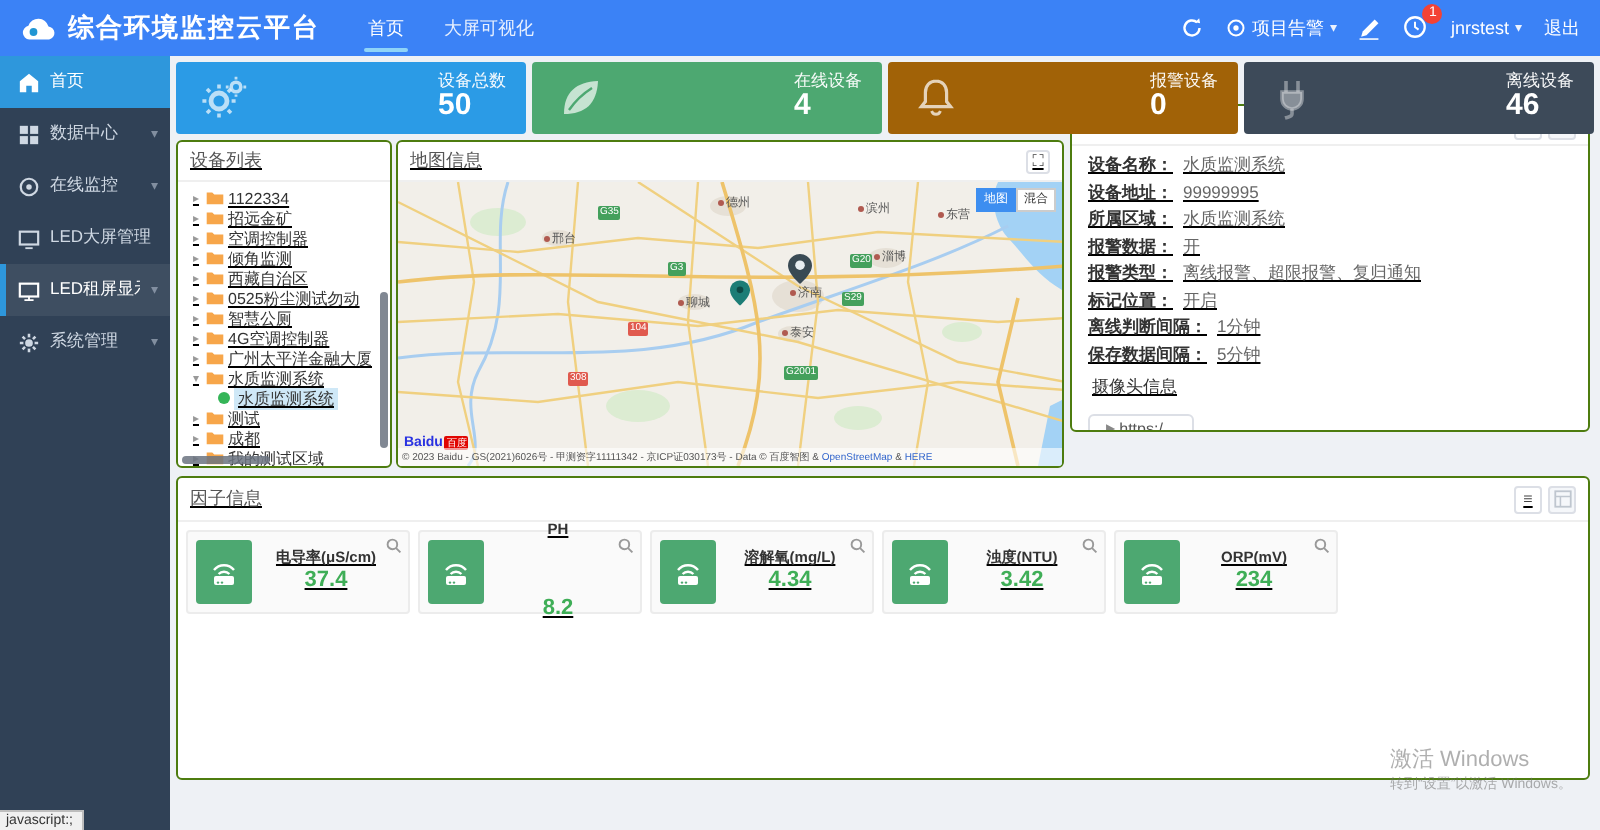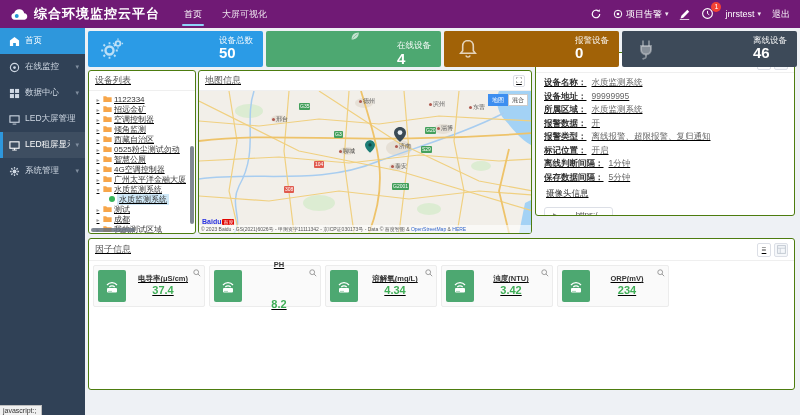--- a/index.html
+++ b/index.html
@@ -1,20 +1,20 @@
 <!DOCTYPE html>
 <html><head>
 <meta charset="utf-8">
 <style>
   * { margin:0; padding:0; box-sizing:border-box; }
   body { font-family:"Liberation Sans","DejaVu Sans",sans-serif; }
   .screen { position:relative; width:800px; height:415px; background:#eef1f5; overflow:hidden; }
 
   
-  .header { position:absolute; left:0; top:0; width:800px; height:28px; background:#701a75; display:flex; align-items:center; color:#fff; z-index:30; }
+  .header { position:absolute; left:0; top:0; width:800px; height:28px; background:#3b82f6; display:flex; align-items:center; color:#fff; z-index:30; }
   .logo-wrap { display:flex; align-items:center; gap:6px; padding-left:10px; }
   .app-title { font-size:13px; font-weight:bold; letter-spacing:1px; }
   .nav-tabs { display:flex; margin-left:14px; height:28px; }
   .nav-tab { position:relative; font-size:9px; padding:0 10px; line-height:28px; color:rgba(255,255,255,.88); cursor:pointer; }
   .nav-tab.active { color:#fff; }
   .nav-tab.active::after { content:""; position:absolute; left:8px; right:8px; bottom:2px; height:2px; background:#8fd4f8; border-radius:1px; }
   .header-right { margin-left:auto; display:flex; align-items:center; gap:11px; padding-right:10px; font-size:9px; }
   .hicon { display:inline-flex; align-items:center; justify-content:center; }
   .alarm-dd, .user-dd { display:flex; align-items:center; gap:3px; cursor:pointer; }
   .caret { font-size:7px; opacity:.9; }
@@ -76,21 +76,21 @@
   .baidu-badge { font-size:5px; background:#e10601; color:#fff; padding:0 1px; border-radius:1px; }
   .pin { position:absolute; z-index:3; }
 
   
   .panel-info { left:535px; top:52px; width:260px; height:164px; }
   .info-body { padding:4px 8px 0 8px; }
   .info-field { display:flex; align-items:baseline; height:13.5px; font-size:8.5px; white-space:nowrap; overflow:hidden; }
   .if-label { font-weight:bold; color:#333; margin-right:5px; flex:none; }
   .if-value { color:#666; }
   .cam-title { font-size:8.5px; color:#333; margin:3px 0 3px 2px; }
-  .cam-btn { display:inline-flex; align-items:center; gap:18px; border:1px solid #dcdfe6; border-radius:3px; background:#fff; font-size:8px; color:#555; padding:2px 8px; cursor:pointer; }
+  .cam-btn { display:inline-flex; align-items:center; gap:2px; border:1px solid #dcdfe6; border-radius:3px; background:#fff; font-size:8px; color:#555; padding:2px 8px; cursor:pointer; }
   .play-ic { font-size:6px; color:#888; }
 
   
   .panel-factors { left:88px; top:238px; width:707px; height:152px; }
   .factor-row { display:flex; gap:4px; padding:4px; }
   .factor-card { position:relative; width:112px; height:42px; background:#fafafa; border:1px solid #ececec; border-radius:2px; display:flex; align-items:center; padding:4px; gap:0; }
   .f-icon-box { width:28px; height:32px; background:#4da871; border-radius:2px; display:flex; align-items:center; justify-content:center; flex:none; }
   .f-mid { flex:1; text-align:center; line-height:1.25; }
   .f-label { font-size:7.5px; font-weight:bold; color:#333; white-space:nowrap; }
   .f-value { font-size:11px; font-weight:bold; }
@@ -153,34 +153,34 @@
 
   <div class="sidebar">
     <div class="side-item active">
       <svg class="sicon" viewBox="0 0 12 12">
           <path fill="#fff" d="M6 1l5 4v6H7.5V7.5h-3V11H1V5z"></path>
         </svg>
       <span class="s-label">首页</span>
     </div>
     <div class="side-item">
       <svg class="sicon" viewBox="0 0 12 12">
-          <circle cx="6" cy="6" r="4.5" fill="none" stroke="#cfd8e3" stroke-width="1.2"></circle>
-          <circle cx="6" cy="6" r="1.5" fill="#cfd8e3"></circle>
-        </svg>
-      <span class="s-label">在线监控</span>
-      <span class="caret">▾</span>
-    </div>
-    <div class="side-item">
-      <svg class="sicon" viewBox="0 0 12 12">
           <rect x="1" y="1" width="4.4" height="4.4" fill="#cfd8e3"></rect>
           <rect x="6.6" y="1" width="4.4" height="4.4" fill="#cfd8e3"></rect>
           <rect x="1" y="6.6" width="4.4" height="4.4" fill="#cfd8e3"></rect>
           <rect x="6.6" y="6.6" width="4.4" height="4.4" fill="#cfd8e3"></rect>
         </svg>
       <span class="s-label">数据中心</span>
+      <span class="caret">▾</span>
+    </div>
+    <div class="side-item">
+      <svg class="sicon" viewBox="0 0 12 12">
+          <circle cx="6" cy="6" r="4.5" fill="none" stroke="#cfd8e3" stroke-width="1.2"></circle>
+          <circle cx="6" cy="6" r="1.5" fill="#cfd8e3"></circle>
+        </svg>
+      <span class="s-label">在线监控</span>
       <span class="caret">▾</span>
     </div>
     <div class="side-item">
       <svg class="sicon" viewBox="0 0 12 12">
           <rect x="1" y="2" width="10" height="7" fill="none" stroke="#cfd8e3" stroke-width="1.2"></rect>
           <path stroke="#cfd8e3" stroke-width="1" d="M4 11h4"></path>
         </svg>
       <span class="s-label">LED大屏管理</span>
     </div>
     <div class="side-item sub-active">
@@ -211,21 +211,21 @@
             <path stroke-width="1.8" d="M9.5 7.2v-2M9.5 19.8v2M3.2 13.5h-2M15.8 13.5h2M5 9l-1.5-1.5M14 18l1.5 1.5M14 9l1.5-1.5M5 18l-1.5 1.5"></path>
             <circle cx="18" cy="6.5" r="2.4" stroke-width="1.8"></circle>
             <path stroke-width="1.4" d="M18 2.8v-1.4M18 10.2v1.2M14.3 6.5h-1.4M21.7 6.5h1.4"></path>
           </g>
         </svg>
       <div class="stat-right">
         <div class="stat-label">设备总数</div>
         <div class="stat-value">50</div>
       </div>
     </div>
-    <div class="stat-card" style="background: rgb(77, 168, 113); flex-direction: column;">
+    <div class="stat-card" style="background: rgb(77, 168, 113);">
       <svg class="stat-icon" viewBox="0 0 24 24">
           <path fill="rgba(255,255,255,.8)" d="M4 20C4 9 10 4 21 3.5 20.5 15 14.5 20 4 20Z"></path>
           <path stroke="#4da871" stroke-width="1.2" fill="none" d="M6.5 18C10 13 14 9.5 18 7"></path>
         </svg>
       <div class="stat-right">
         <div class="stat-label">在线设备</div>
         <div class="stat-value">4</div>
       </div>
     </div>
     <div class="stat-card" style="background: #a16207;">
@@ -622,15 +622,19 @@
           <div class="f-value" style="color: rgb(63, 174, 87);">234</div>
         </div>
         <svg class="f-zoom" width="8" height="8" viewBox="0 0 10 10">
             <circle cx="4" cy="4" r="3" fill="none" stroke="#999" stroke-width="1.2"></circle>
             <path d="M6.3 6.3 9 9" stroke="#999" stroke-width="1.2"></path>
           </svg>
       </div>
     </div>
   </div>
 
+  <div class="watermark">
+    <div class="wm1">激活 Windows</div>
+    <div class="wm2">转到“设置”以激活 Windows。</div>
+  </div>
   <div class="status-bubble">javascript:;</div>
 
 </div>
 
 </body></html>

